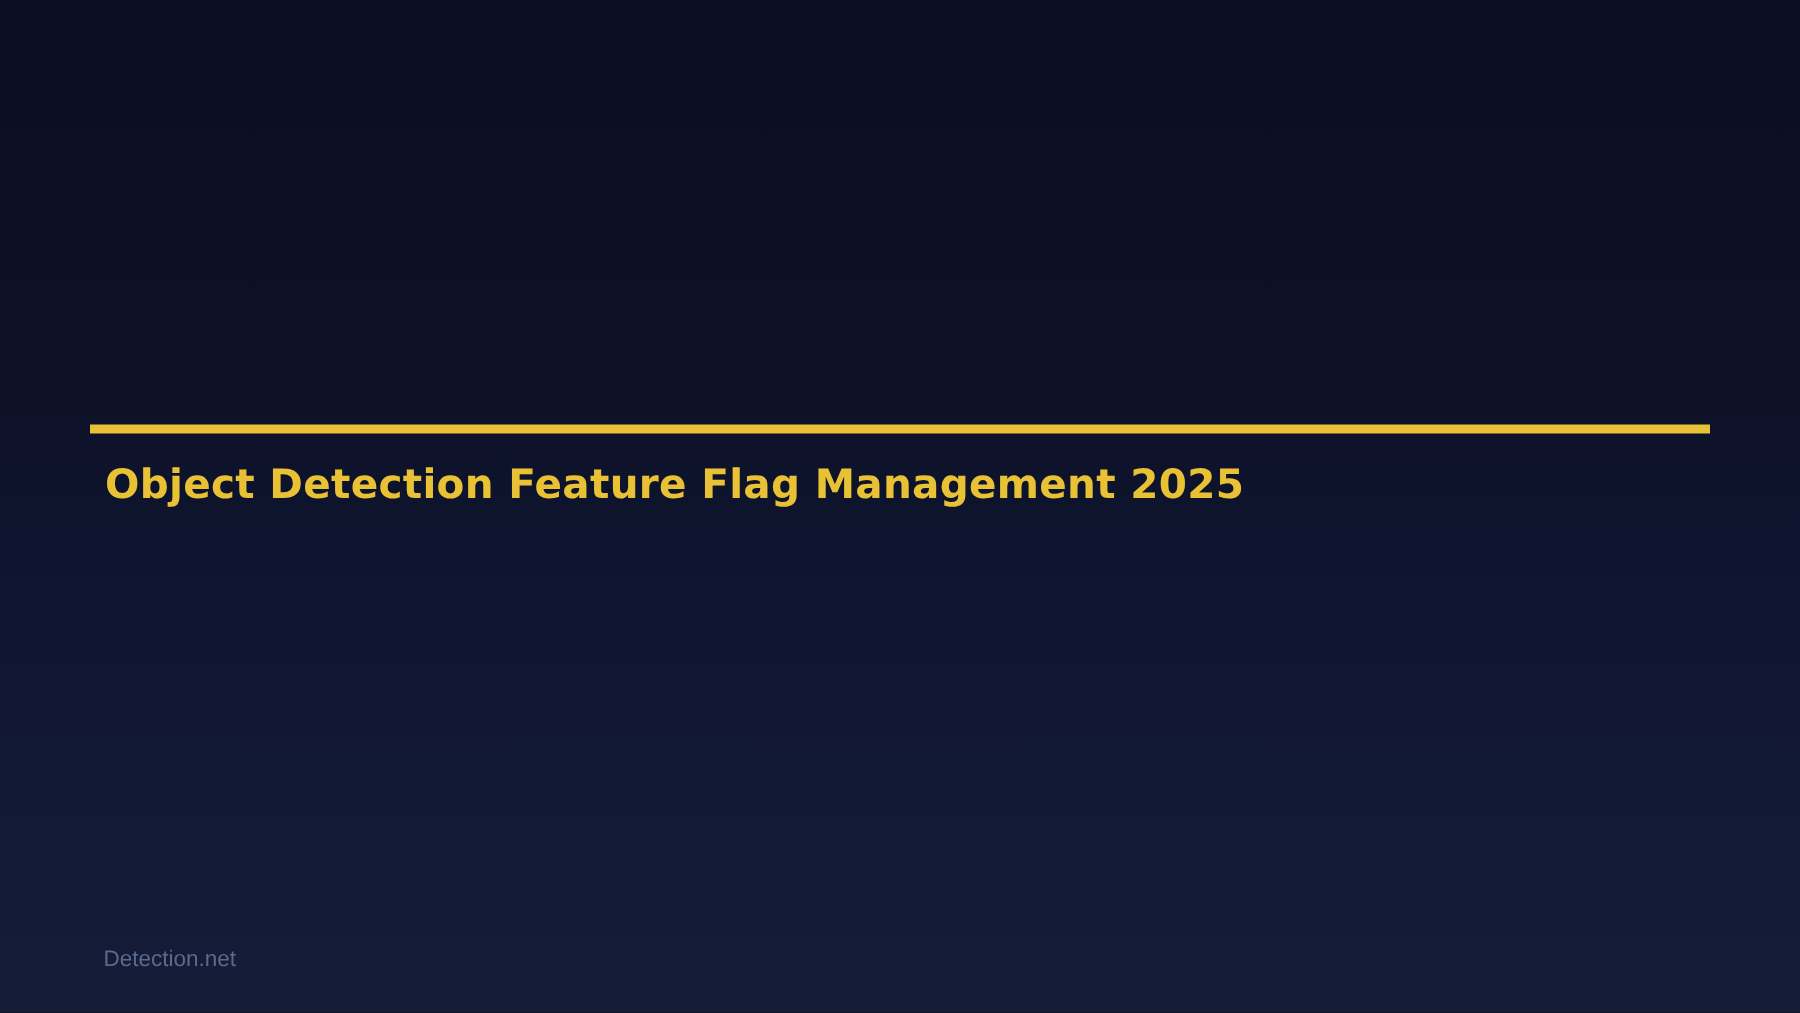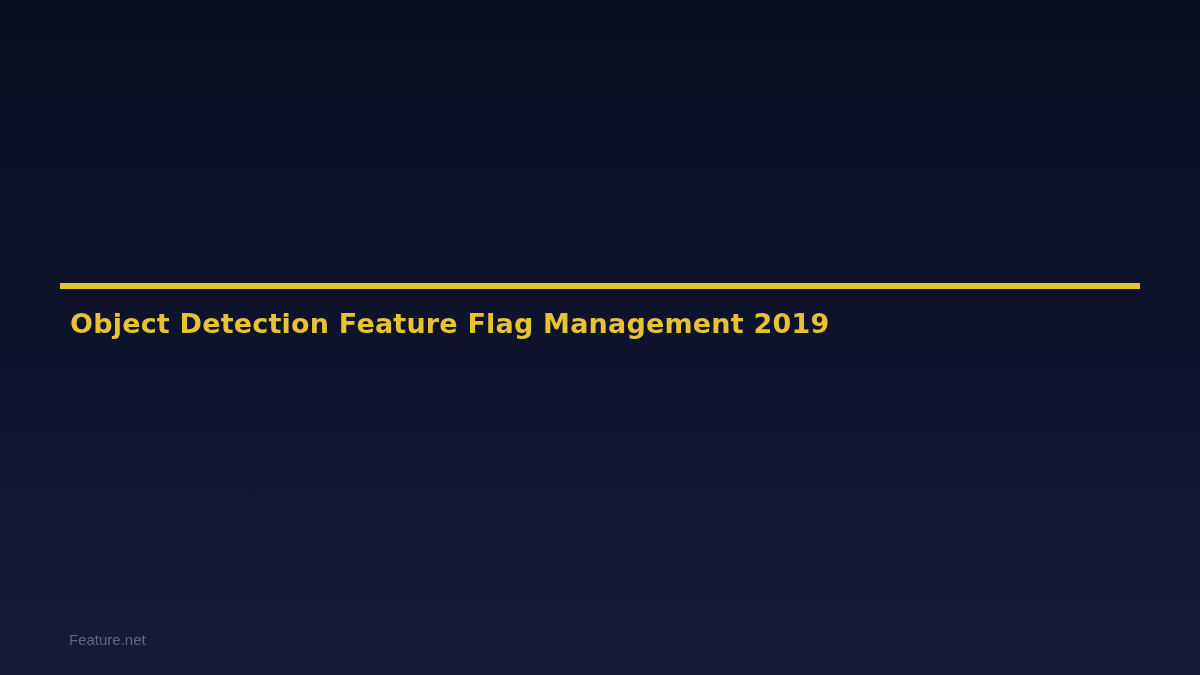--- a/index.html
+++ b/index.html
@@ -79,19 +79,19 @@
     height: 250px;
   }
 </style>
 </head>
 <body>
 
 <div class="slide">
 
   <div class="accent-bar"></div>
 
-  <h1 class="slide-title">Object Detection Feature Flag Management 2019</h1>
+  <h1 class="slide-title">Object Detection Feature Flag Management 2025</h1>
 
   <div class="content-region"></div>
 
-  <div class="footer-brand">Feature.net</div>
+  <div class="footer-brand">Detection.net</div>
 
 </div>
 
 </body></html>

